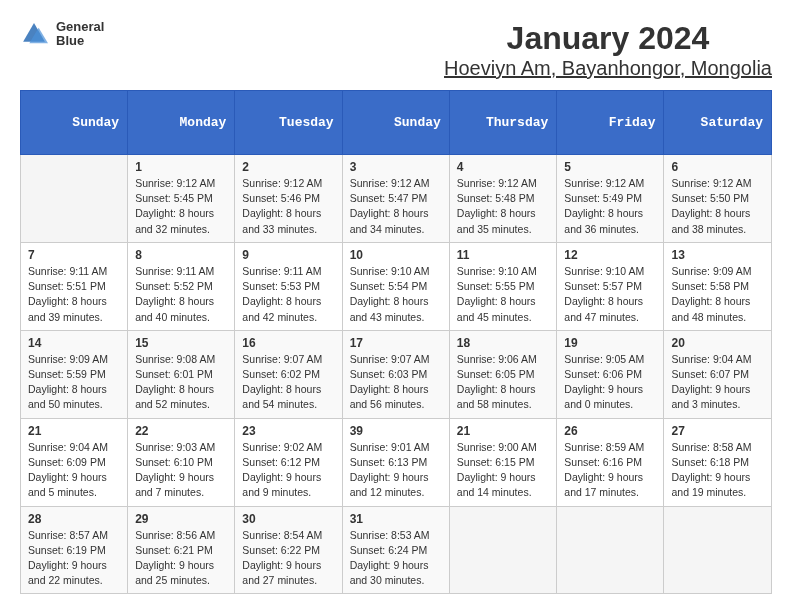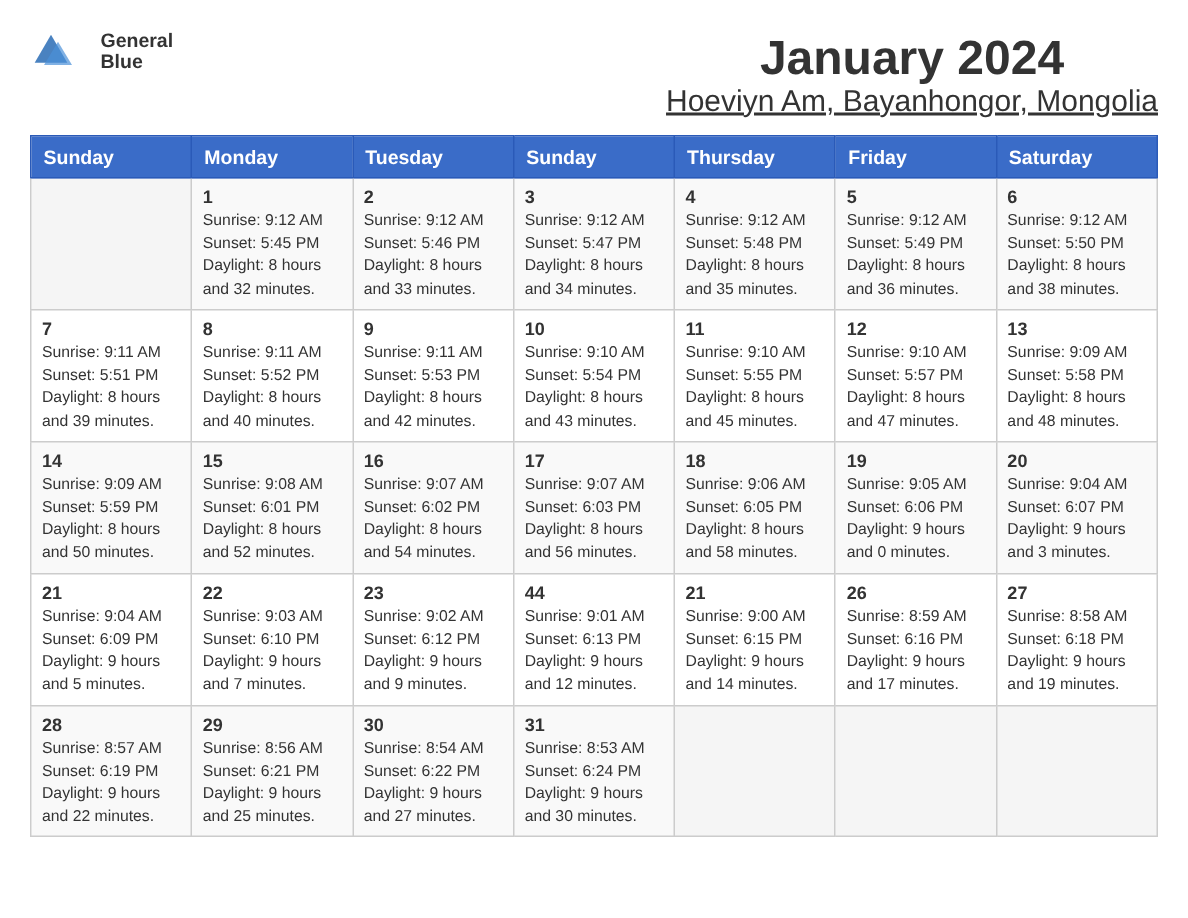--- a/index.html
+++ b/index.html
@@ -12,21 +12,21 @@
     }
     .header {
       display: flex;
       justify-content: space-between;
       align-items: flex-start;
       margin-bottom: 10px;
     }
     .logo {
       display: flex;
       align-items: center;
-      gap: 19px;
+      gap: 8px;
     }
     .logo-text {
       display: flex;
       flex-direction: column;
       font-size: 13px;
       font-weight: bold;
       color: #333;
       line-height: 1.1;
     }
     .logo-text span:first-child { color: #333; }
@@ -50,24 +50,25 @@
       text-decoration: underline;
     }
     .calendar {
       width: 100%;
       border-collapse: collapse;
       border: 1px solid #ccc;
     }
     .calendar th {
       background-color: #3a6cc8;
       color: #fff;
-      text-align: left;
-      padding: 6px 8px;
+      text-align: right;
+      padding: 24px 8px;
       font-size: 13px;
       border: 1px solid #2a5ab8;
+      font-family: Liberation Mono, monospace;
     }
     .calendar td {
       vertical-align: top;
       padding: 5px 7px;
       border: 1px solid #ccc;
       font-size: 10.5px;
       color: #333;
       width: 108px;
       min-height: 80px;
       background: #fff;
@@ -218,21 +219,21 @@
         </td>
         <td>
           <span class="day-num">22</span>
           <div class="day-info">Sunrise: 9:03 AM<br>Sunset: 6:10 PM<br>Daylight: 9 hours<br>and 7 minutes.</div>
         </td>
         <td>
           <span class="day-num">23</span>
           <div class="day-info">Sunrise: 9:02 AM<br>Sunset: 6:12 PM<br>Daylight: 9 hours<br>and 9 minutes.</div>
         </td>
         <td>
-          <span class="day-num">44</span>
+          <span class="day-num">39</span>
           <div class="day-info">Sunrise: 9:01 AM<br>Sunset: 6:13 PM<br>Daylight: 9 hours<br>and 12 minutes.</div>
         </td>
         <td>
           <span class="day-num">21</span>
           <div class="day-info">Sunrise: 9:00 AM<br>Sunset: 6:15 PM<br>Daylight: 9 hours<br>and 14 minutes.</div>
         </td>
         <td>
           <span class="day-num">26</span>
           <div class="day-info">Sunrise: 8:59 AM<br>Sunset: 6:16 PM<br>Daylight: 9 hours<br>and 17 minutes.</div>
         </td>

